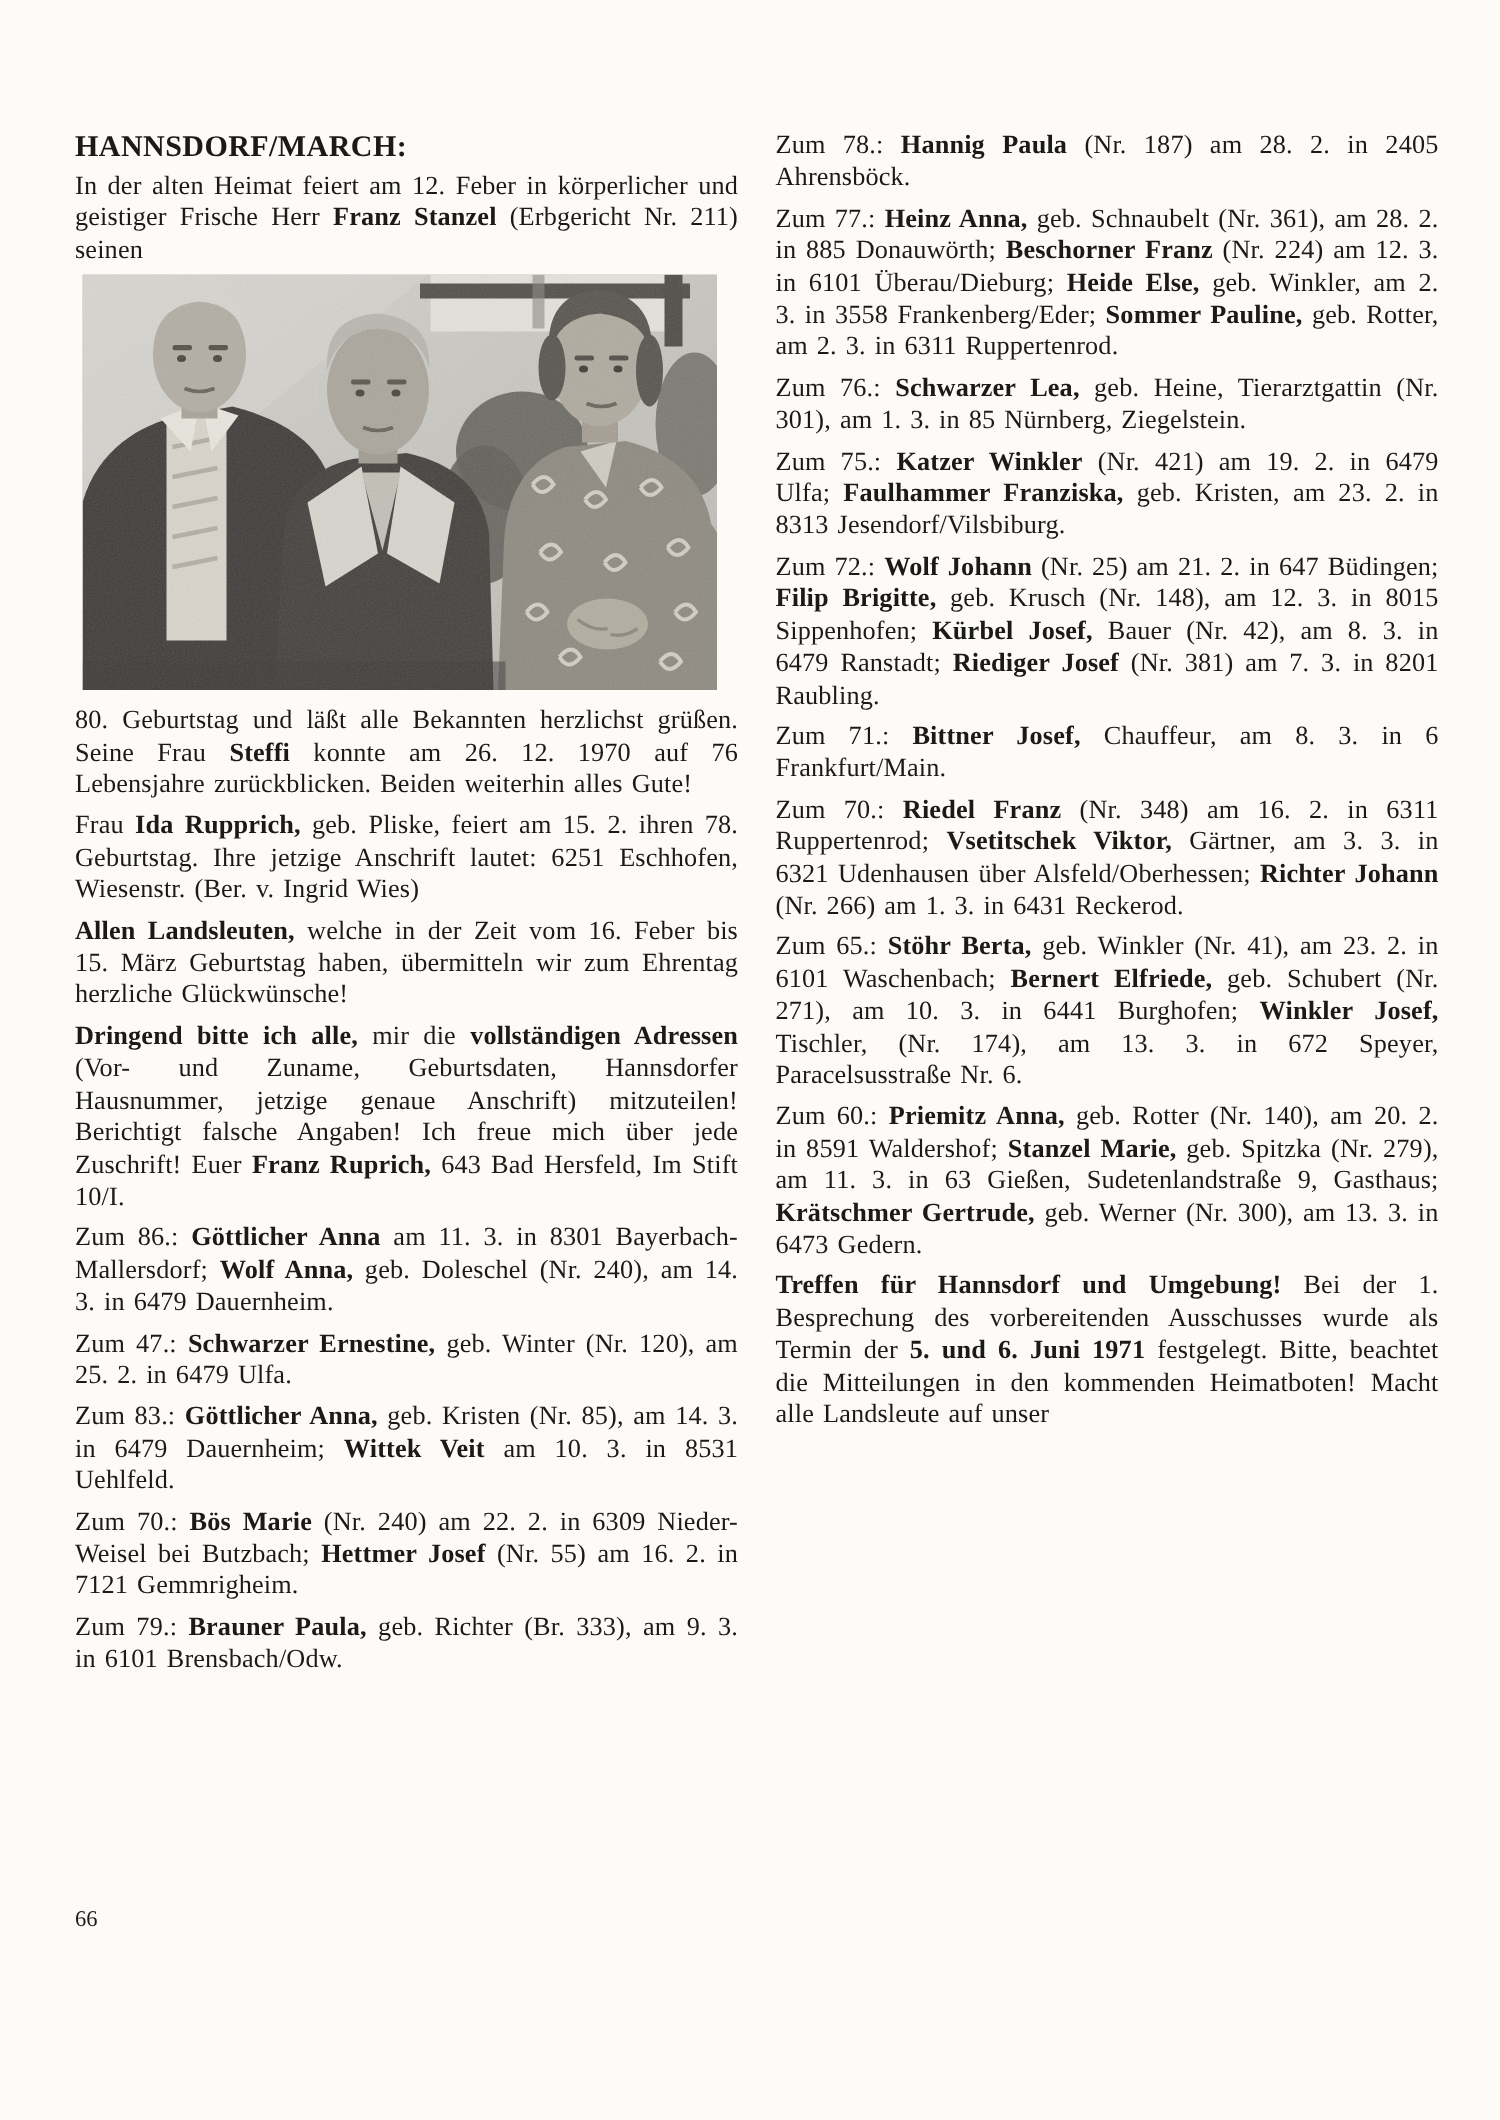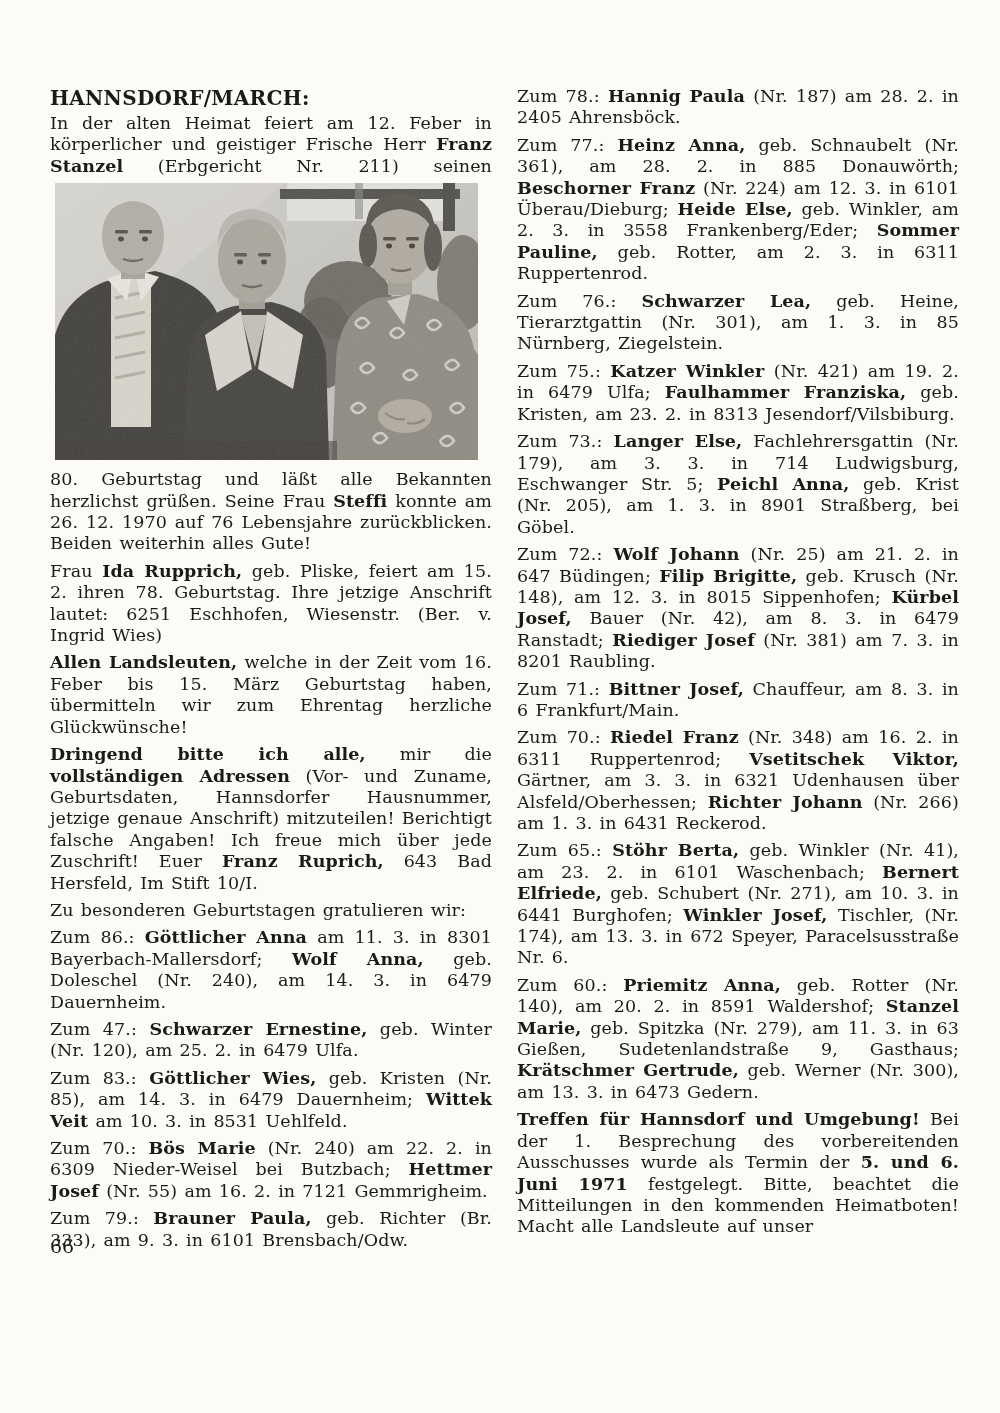--- a/index.html
+++ b/index.html
@@ -4,21 +4,21 @@
 <style>
   html,body{margin:0;padding:0;}
   body{
     width:1000px;height:1413px;
     background:#fcfbf8;
     position:relative;
     font-family:"DejaVu Serif","Liberation Serif",serif;
     color:#1b1a18;
     -webkit-font-smoothing:antialiased;
   }
-  .page{position:absolute;inset:0;}
+  .page{position:absolute;inset:0;font-family:Liberation Serif, serif;}
   .col{
     position:absolute;top:86px;width:442px;
     text-align:justify;
     font-size:17.5px;line-height:21.4px;
     letter-spacing:.1px;word-spacing:1.5px;
   }
   .col-left{left:50px;}
   .col-right{left:517px;}
   .col p{margin:0 0 6px 0;}
   .col p.cont{text-align-last:justify;}
@@ -26,22 +26,22 @@
     font-size:20px;line-height:24px;margin:0 0 3px 0;
     font-weight:bold;letter-spacing:.3px;text-align:left;
   }
   b{font-weight:bold;}
   .photo-wrap{
     width:423px;height:277px;margin:5px 0 9px 5px;
     overflow:hidden;background:#c9c7c1;
   }
   .photo-wrap svg{display:block;}
   .page-number{
-    position:absolute;left:50px;top:1235px;
-    font-size:19px;font-weight:normal;
+    position:absolute;left:50px;top:1272px;
+    font-size:15px;font-weight:normal;
   }
 </style>
 </head>
 <body>
 
 <div class="page">
   <div class="col col-left" id="col-left">
       <h2 class="heading"><b>HANNSDORF/MARCH:</b></h2>
       <p class="cont"><span>In der alten Heimat feiert am 12. Feber in körperlicher und geistiger Frische Herr </span><b>Franz Stanzel</b><span> (Erbgericht Nr. 211) seinen</span></p>
   <div class="photo-wrap" role="img" aria-label="Black-and-white group photo: an elderly man in a dark jacket and open light shirt, an elderly woman in a dark coat with wide light collar, and a woman in a patterned dress with hands clasped, standing outdoors before a house wall with a window and shrubs">
@@ -136,33 +136,31 @@
 
       <rect x="0" y="258" width="282" height="19" fill="#3f3d3a" opacity="0.55"></rect>
 
       <rect width="423" height="277" filter="url(#noise)" opacity="0.16"></rect>
     </svg>
   </div>
 <p class=""><span>80. Geburtstag und läßt alle Bekannten herzlichst grüßen. Seine Frau </span><b>Steffi</b><span> konnte am 26. 12. 1970 auf 76 Lebensjahre zurückblicken. Beiden weiterhin alles Gute!</span></p>
       <p class=""><span>Frau </span><b>Ida Rupprich,</b><span> geb. Pliske, feiert am 15. 2. ihren 78. Geburtstag. Ihre jetzige Anschrift lautet: 6251 Eschhofen, Wiesenstr. (Ber. v. Ingrid Wies)</span></p>
       <p class=""><b>Allen Landsleuten,</b><span> welche in der Zeit vom 16. Feber bis 15. März Geburtstag haben, übermitteln wir zum Ehrentag herzliche Glückwünsche!</span></p>
       <p class=""><b>Dringend bitte ich alle,</b><span> mir die </span><b>vollständigen Adressen</b><span> (Vor- und Zuname, Geburtsdaten, Hannsdorfer Hausnummer, jetzige genaue Anschrift) mitzuteilen! Berichtigt falsche Angaben! Ich freue mich über jede Zuschrift! Euer </span><b>Franz Ruprich,</b><span> 643 Bad Hersfeld, Im Stift 10/I.</span></p>
-      <p class=""><span>Zu besonderen Geburtstagen gratulieren wir:</span></p>
       <p class=""><span>Zum 86.: </span><b>Göttlicher Anna</b><span> am 11. 3. in 8301 Bayerbach-Mallersdorf; </span><b>Wolf Anna,</b><span> geb. Doleschel (Nr. 240), am 14. 3. in 6479 Dauernheim.</span></p>
       <p class=""><span>Zum 47.: </span><b>Schwarzer Ernestine,</b><span> geb. Winter (Nr. 120), am 25. 2. in 6479 Ulfa.</span></p>
-      <p class=""><span>Zum 83.: </span><b>Göttlicher Wies,</b><span> geb. Kristen (Nr. 85), am 14. 3. in 6479 Dauernheim; </span><b>Wittek Veit</b><span> am 10. 3. in 8531 Uehlfeld.</span></p>
+      <p class=""><span>Zum 83.: </span><b>Göttlicher Anna,</b><span> geb. Kristen (Nr. 85), am 14. 3. in 6479 Dauernheim; </span><b>Wittek Veit</b><span> am 10. 3. in 8531 Uehlfeld.</span></p>
       <p class=""><span>Zum 70.: </span><b>Bös Marie</b><span> (Nr. 240) am 22. 2. in 6309 Nieder-Weisel bei Butzbach; </span><b>Hettmer Josef</b><span> (Nr. 55) am 16. 2. in 7121 Gemmrigheim.</span></p>
       <p class=""><span>Zum 79.: </span><b>Brauner Paula,</b><span> geb. Richter (Br. 333), am 9. 3. in 6101 Brensbach/Odw.</span></p>
     </div>
   <div class="col col-right" id="col-right">
       <p class=""><span>Zum 78.: </span><b>Hannig Paula</b><span> (Nr. 187) am 28. 2. in 2405 Ahrensböck.</span></p>
       <p class=""><span>Zum 77.: </span><b>Heinz Anna,</b><span> geb. Schnaubelt (Nr. 361), am 28. 2. in 885 Donauwörth; </span><b>Beschorner Franz</b><span> (Nr. 224) am 12. 3. in 6101 Überau/Dieburg; </span><b>Heide Else,</b><span> geb. Winkler, am 2. 3. in 3558 Frankenberg/Eder; </span><b>Sommer Pauline,</b><span> geb. Rotter, am 2. 3. in 6311 Ruppertenrod.</span></p>
       <p class=""><span>Zum 76.: </span><b>Schwarzer Lea,</b><span> geb. Heine, Tierarztgattin (Nr. 301), am 1. 3. in 85 Nürnberg, Ziegelstein.</span></p>
       <p class=""><span>Zum 75.: </span><b>Katzer Winkler</b><span> (Nr. 421) am 19. 2. in 6479 Ulfa; </span><b>Faulhammer Franziska,</b><span> geb. Kristen, am 23. 2. in 8313 Jesendorf/Vilsbiburg.</span></p>
-      <p class=""><span>Zum 73.: </span><b>Langer Else,</b><span> Fachlehrersgattin (Nr. 179), am 3. 3. in 714 Ludwigsburg, Eschwanger Str. 5; </span><b>Peichl Anna,</b><span> geb. Krist (Nr. 205), am 1. 3. in 8901 Straßberg, bei Göbel.</span></p>
       <p class=""><span>Zum 72.: </span><b>Wolf Johann</b><span> (Nr. 25) am 21. 2. in 647 Büdingen; </span><b>Filip Brigitte,</b><span> geb. Krusch (Nr. 148), am 12. 3. in 8015 Sippenhofen; </span><b>Kürbel Josef,</b><span> Bauer (Nr. 42), am 8. 3. in 6479 Ranstadt; </span><b>Riediger Josef</b><span> (Nr. 381) am 7. 3. in 8201 Raubling.</span></p>
       <p class=""><span>Zum 71.: </span><b>Bittner Josef,</b><span> Chauffeur, am 8. 3. in 6 Frankfurt/Main.</span></p>
       <p class=""><span>Zum 70.: </span><b>Riedel Franz</b><span> (Nr. 348) am 16. 2. in 6311 Ruppertenrod; </span><b>Vsetitschek Viktor,</b><span> Gärtner, am 3. 3. in 6321 Udenhausen über Alsfeld/Oberhessen; </span><b>Richter Johann</b><span> (Nr. 266) am 1. 3. in 6431 Reckerod.</span></p>
       <p class=""><span>Zum 65.: </span><b>Stöhr Berta,</b><span> geb. Winkler (Nr. 41), am 23. 2. in 6101 Waschenbach; </span><b>Bernert Elfriede,</b><span> geb. Schubert (Nr. 271), am 10. 3. in 6441 Burghofen; </span><b>Winkler Josef,</b><span> Tischler, (Nr. 174), am 13. 3. in 672 Speyer, Paracelsusstraße Nr. 6.</span></p>
       <p class=""><span>Zum 60.: </span><b>Priemitz Anna,</b><span> geb. Rotter (Nr. 140), am 20. 2. in 8591 Waldershof; </span><b>Stanzel Marie,</b><span> geb. Spitzka (Nr. 279), am 11. 3. in 63 Gießen, Sudetenlandstraße 9, Gasthaus; </span><b>Krätschmer Gertrude,</b><span> geb. Werner (Nr. 300), am 13. 3. in 6473 Gedern.</span></p>
       <p class=""><b>Treffen für Hannsdorf und Umgebung!</b><span> Bei der 1. Besprechung des vorbereitenden Ausschusses wurde als Termin der </span><b>5. und 6. Juni 1971</b><span> festgelegt. Bitte, beachtet die Mitteilungen in den kommenden Heimatboten! Macht alle Landsleute auf unser</span></p>
     </div>
   <div class="page-number">66</div>
 </div>
 

